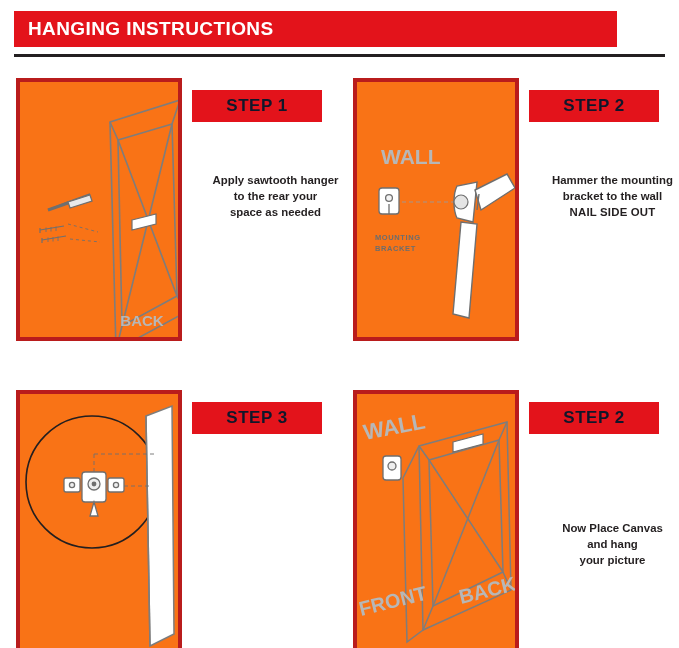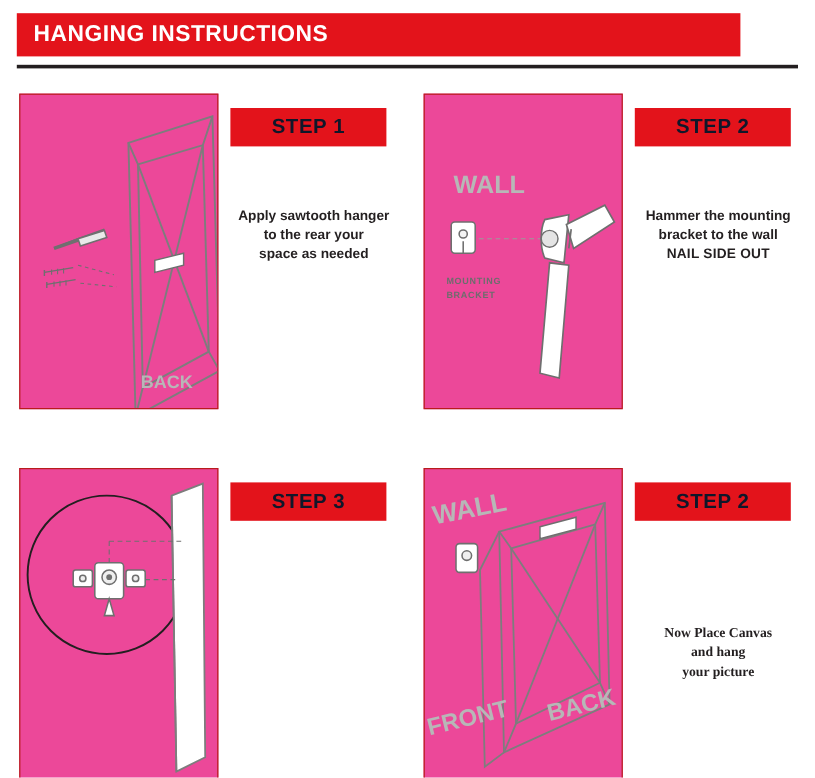--- a/index.html
+++ b/index.html
@@ -59,22 +59,22 @@
   .step.s2 { left: 353px; top: 78px; }
   .step.s3 { left: 16px;  top: 390px; }
   .step.s4 { left: 353px; top: 390px; }
 
   .illus {
     position: absolute;
     left: 0;
     top: 0;
     width: 166px;
     height: 263px;
-    background: #ec4899;
-    border: 1px solid #b91c1c;
+    background: #f97316;
+    border: 4px solid #b91c1c;
     box-sizing: border-box;
     overflow: hidden;
   }
   .illus svg { display: block; }
 
   .step-right {
     position: absolute;
     left: 176px;
     top: 0;
     width: 135px;
@@ -92,32 +92,32 @@
     justify-content: center;
   }
   .step-badge span {
     color: #0f172a;
     font-size: 17px;
     font-weight: bold;
     letter-spacing: 0.5px;
   }
   .step-desc {
     position: absolute;
-    left: 3px;
+    left: 17px;
     width: 133px;
     text-align: center;
     font-size: 11.4px;
     line-height: 16px;
     font-weight: bold;
     color: #231f20;
   }
   .step.s1 .step-desc { top: 94px; }
   .step.s2 .step-desc { top: 94px; }
   .step.s3 .step-desc { top: 134px; }
-  .step.s4 .step-desc { top: 130px; font-family: Liberation Serif, serif; }
+  .step.s4 .step-desc { top: 130px; }
 
   .desc-line { display: block; }
   .desc-caps { letter-spacing: 0.2px; }
 
   
   .illus-label {
     font-family: "Liberation Sans", sans-serif;
     fill: #b7b7b7;
     font-weight: bold;
   }

